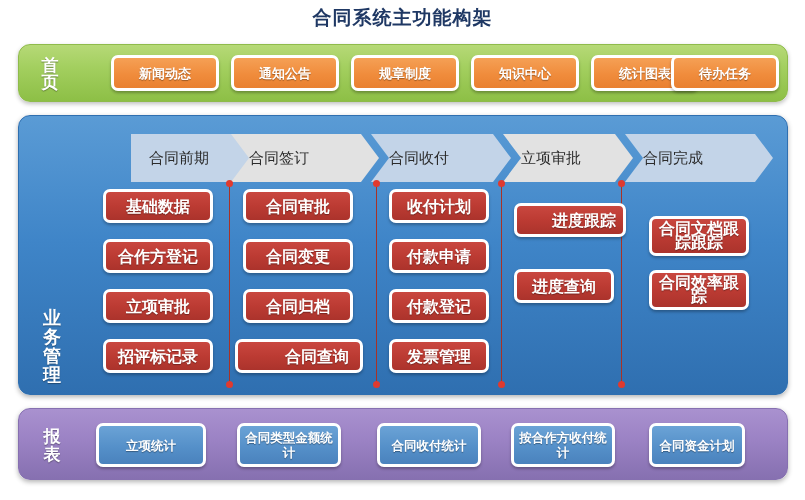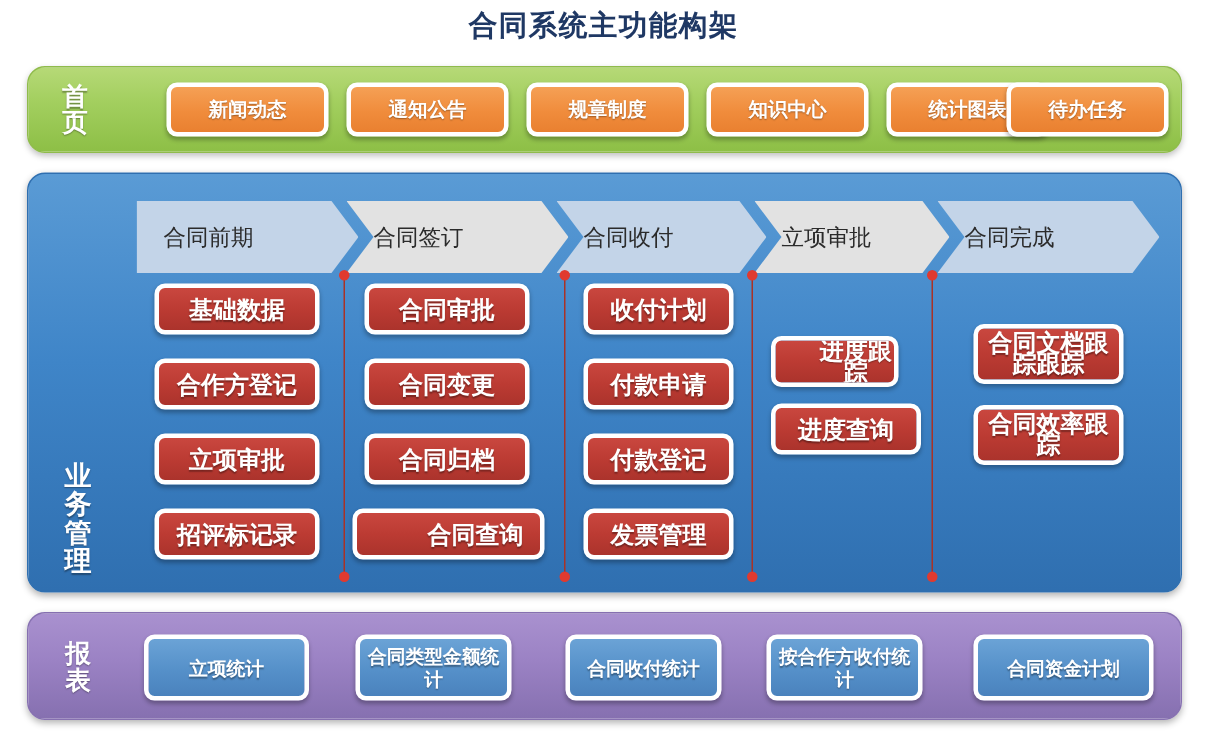--- a/index.html
+++ b/index.html
@@ -119,20 +119,21 @@
   .chev-a {
     background: #c3d4e8;
     clip-path: polygon(0 0, calc(100% - 18px) 0, 100% 50%, calc(100% - 18px) 100%, 0 100%, 18px 50%);
   }
   .chev-b {
     background: #e2e2e2;
     clip-path: polygon(0 0, calc(100% - 18px) 0, 100% 50%, calc(100% - 18px) 100%, 0 100%, 18px 50%);
   }
   .chev-first {
     clip-path: polygon(0 0, calc(100% - 18px) 0, 100% 50%, calc(100% - 18px) 100%, 0 100%);
+    margin-left: 40px;
   }
 
   
   .divider {
     position: absolute;
     top: 68px;
     width: 1px;
     height: 200px;
     background: #a93226;
   }
@@ -225,31 +226,31 @@
   <div class="chip chip-red" style="left:224px; top:73px;  width:110px;">合同审批</div>
   <div class="chip chip-red" style="left:224px; top:123px; width:110px;">合同变更</div>
   <div class="chip chip-red" style="left:224px; top:173px; width:110px;">合同归档</div>
   <div class="chip chip-red" style="left:216px; top:223px; width:128px;padding-left:36px;">合同查询</div>
 
   <div class="chip chip-red" style="left:370px; top:73px;  width:100px;">收付计划</div>
   <div class="chip chip-red" style="left:370px; top:123px; width:100px;">付款申请</div>
   <div class="chip chip-red" style="left:370px; top:173px; width:100px;">付款登记</div>
   <div class="chip chip-red" style="left:370px; top:223px; width:100px;">发票管理</div>
 
-  <div class="chip chip-red" style="left:495px; top:108px; width:85px;padding-left:28px;">进度跟踪</div>
+  <div class="chip chip-red" style="left:495px; top:87px; width:112px;padding-left:28px;">进度跟踪</div>
   <div class="chip chip-red" style="left:495px; top:153px; width:100px;">进度查询</div>
 
   <div class="chip chip-red" style="left:630px; top:100px; width:100px; height:40px; line-height:14px;">合同文档跟踪跟踪</div>
   <div class="chip chip-red" style="left:630px; top:154px; width:100px; height:40px; line-height:14px;">合同效率跟踪</div>
 </div>
 
 <div class="panel panel-purple">
   <div class="vlabel purple-label">
     <span>报</span>
     <span>表</span>
   </div>
 
   <div class="chip chip-blue" style="left:77px;  width:110px;">立项统计</div>
   <div class="chip chip-blue" style="left:218px; width:104px;">合同类型金额统计</div>
   <div class="chip chip-blue" style="left:358px; width:104px;">合同收付统计</div>
   <div class="chip chip-blue" style="left:492px; width:104px;">按合作方收付统计</div>
-  <div class="chip chip-blue" style="left:630px; width:120px;">合同资金计划</div>
+  <div class="chip chip-blue" style="left:630px; width:96px;">合同资金计划</div>
 </div>
 
 </body></html>

